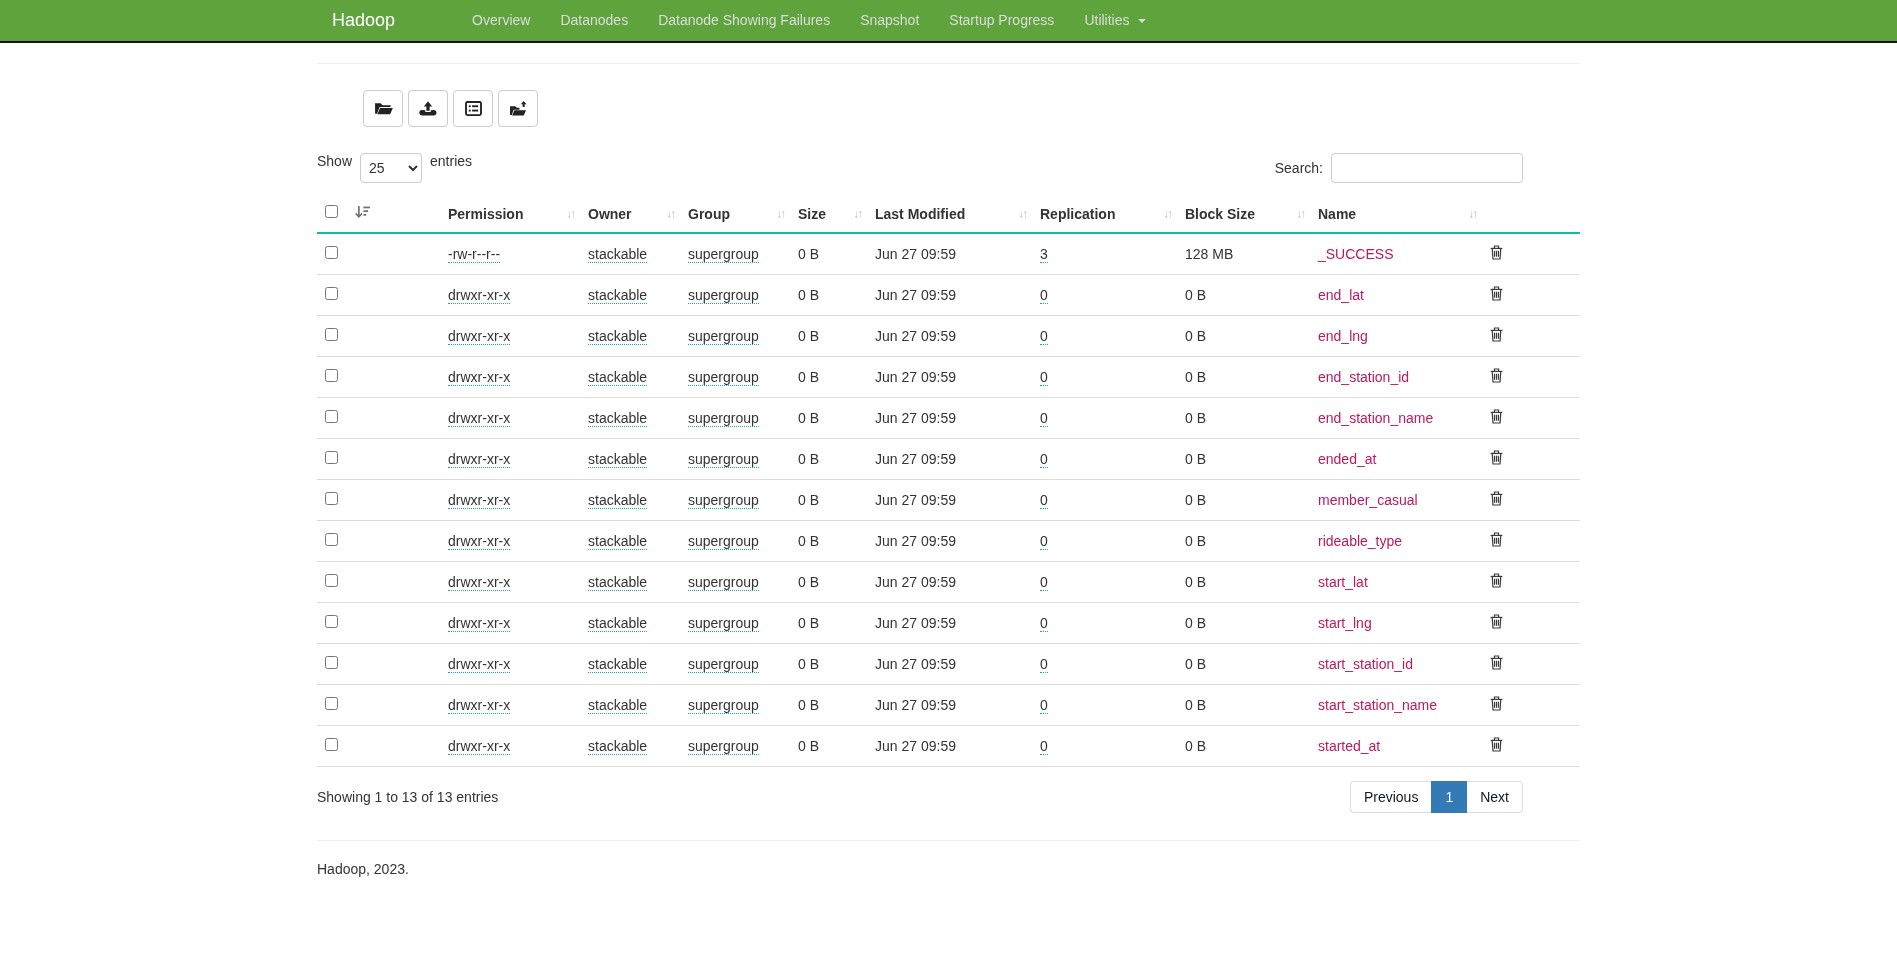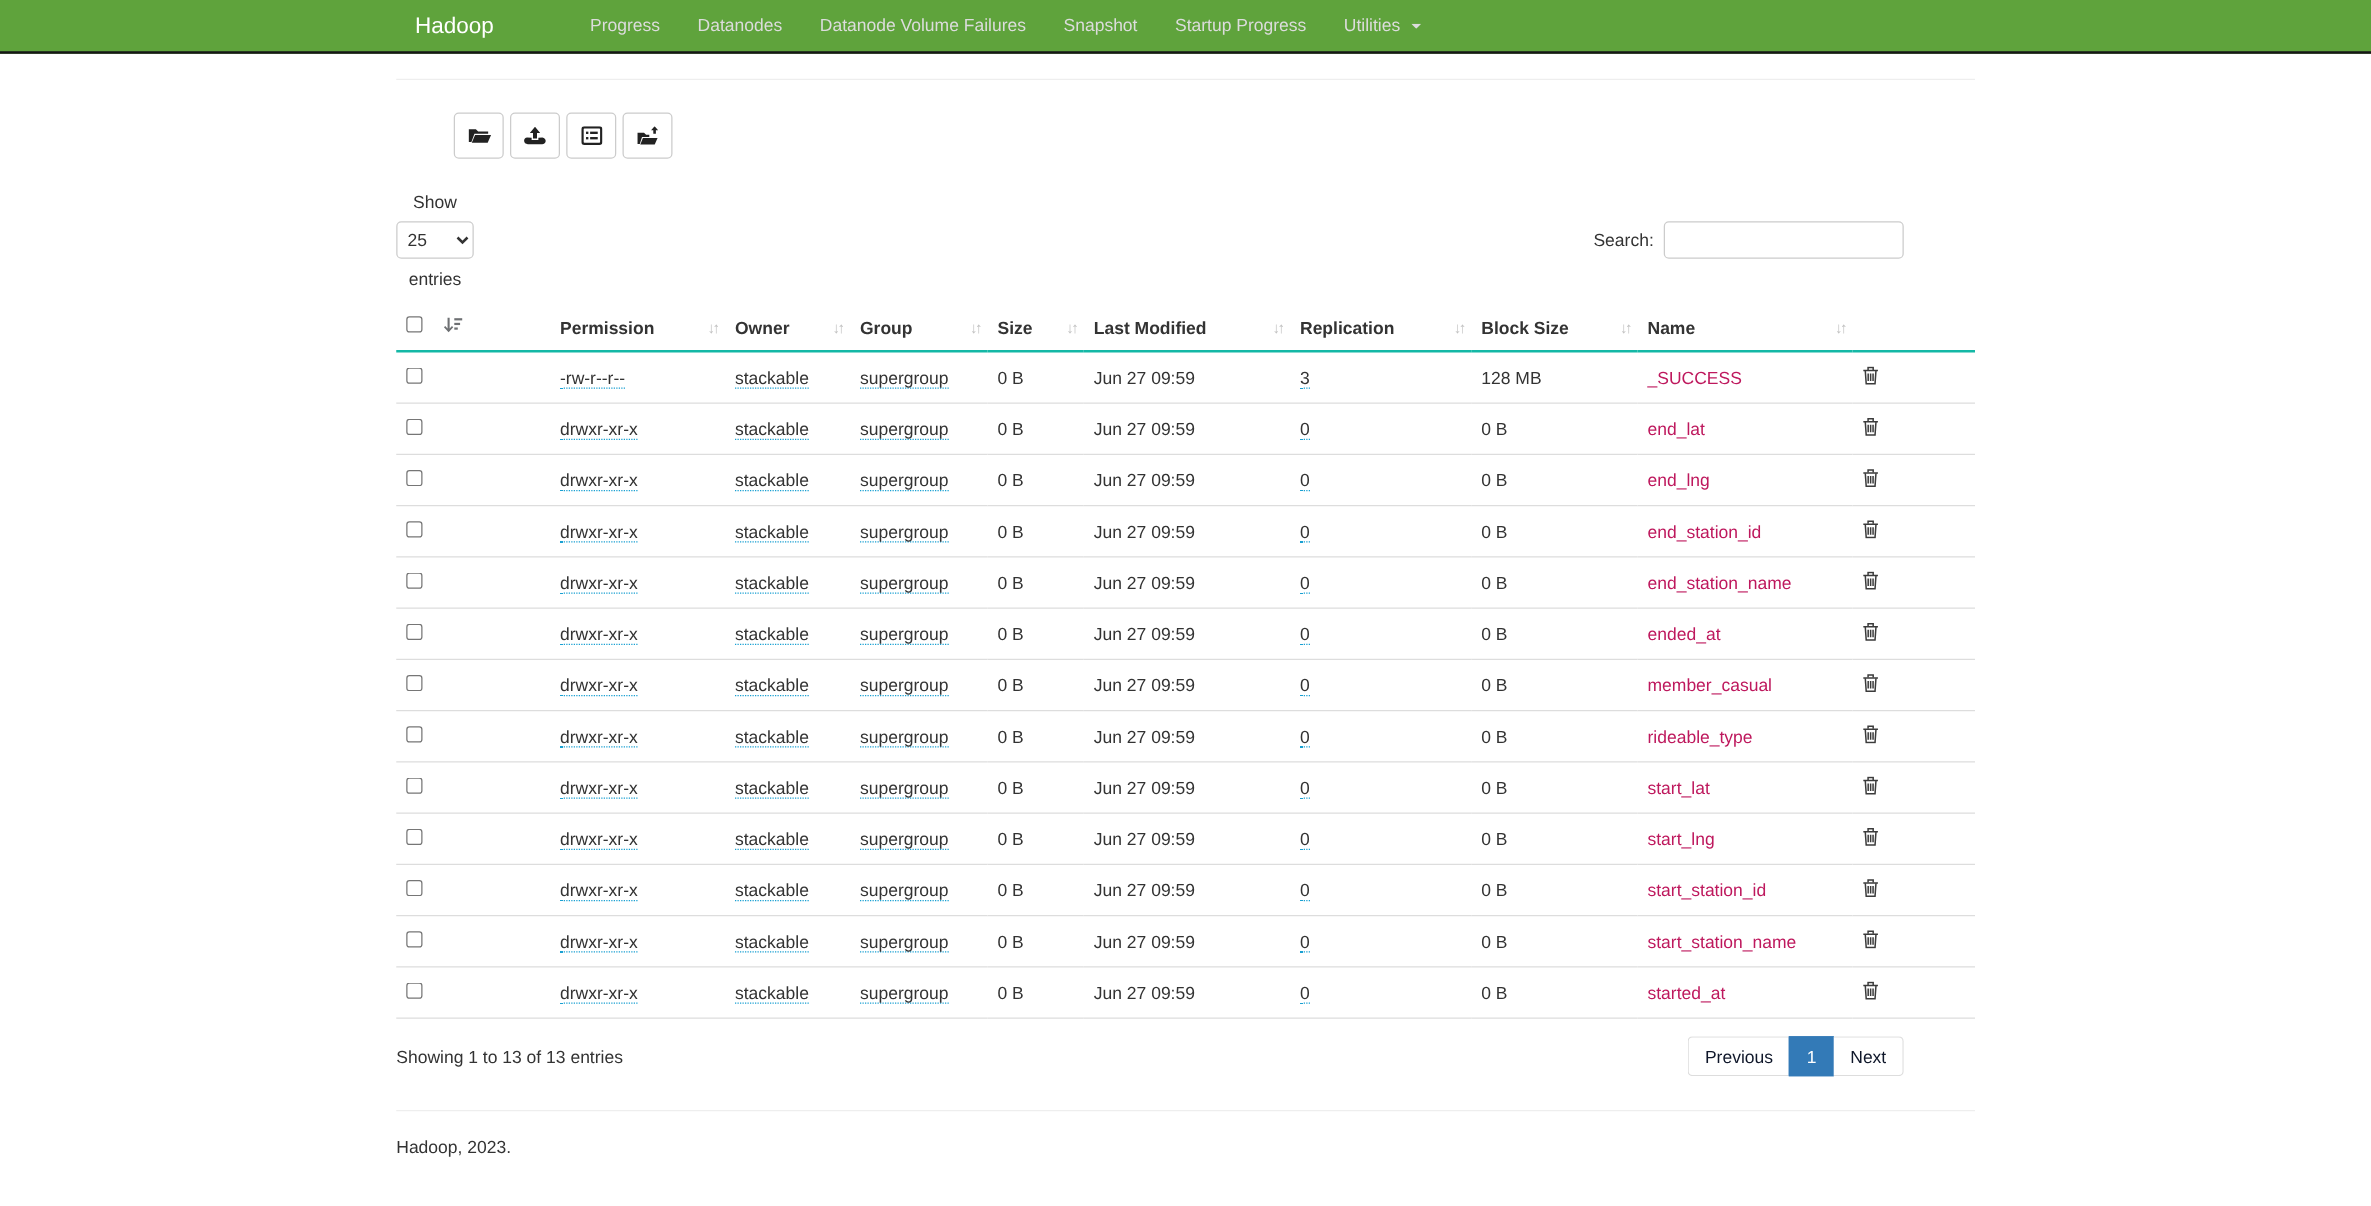--- a/index.html
+++ b/index.html
@@ -28,21 +28,21 @@
     padding:6px 12px; font-size:14px; color:#333; outline:none; }
   .go-btn { width:44px; height:37px; border:1px solid #ccc; border-left:0; background:#fff;
     border-radius:0 4px 4px 0; font-size:14px; color:#333; cursor:pointer; }
   .icon-btns { display:flex; gap:5px; margin-left:46px; }
   .icon-btn { width:40px; height:37px; background:#fff; border:1px solid #ccc; border-radius:4px;
     display:flex; align-items:center; justify-content:center; cursor:pointer; padding:0; }
   .icon-btn svg { display:block; }
 
   
   .dt-controls { display:flex; justify-content:space-between; align-items:center; margin-top:26px; }
-  .show-entries { display:flex; align-items:center; gap:8px;flex-direction:column; }
+  .show-entries { display:flex; gap:8px; }
   .show-entries select { height:30px; width:62px; border:1px solid #ccc; border-radius:4px;
     padding:2px 4px; font-size:14px; color:#333; background:#fff; }
   .search-box { display:flex; align-items:center; gap:8px; margin-right:57px; }
   .search-box input { width:192px; height:30px; border:1px solid #ccc; border-radius:4px; padding:4px 8px; }
 
   
   table.dt { width:100%; border-collapse:collapse; margin-top:12px; table-layout:fixed;
     border-bottom:1px solid #ddd; }
   table.dt th { text-align:left; font-weight:bold; font-size:14px; padding:10px 8px;
     border-bottom:2px solid #14b8a6; position:relative; cursor:pointer; white-space:nowrap; }
@@ -71,27 +71,27 @@
   .footer-text { margin:13px 0 40px; font-size:14px; color:#333; }
 </style>
 </head>
 <body>
 
 <nav class="navbar">
   <div class="nav-inner">
     <a class="brand" href="#">Hadoop</a>
     <ul class="nav-links" id="nav-links">
         <li>
-          <a href="#">Progress</a>
+          <a href="#">Overview</a>
         </li>
         <li>
           <a href="#">Datanodes</a>
         </li>
         <li>
-          <a href="#">Datanode Volume Failures</a>
+          <a href="#">Datanode Showing Failures</a>
         </li>
         <li>
           <a href="#">Snapshot</a>
         </li>
         <li>
           <a href="#">Startup Progress</a>
         </li>
         <li>
           <a href="#">Utilities <span class="caret"></span></a>
         </li>

